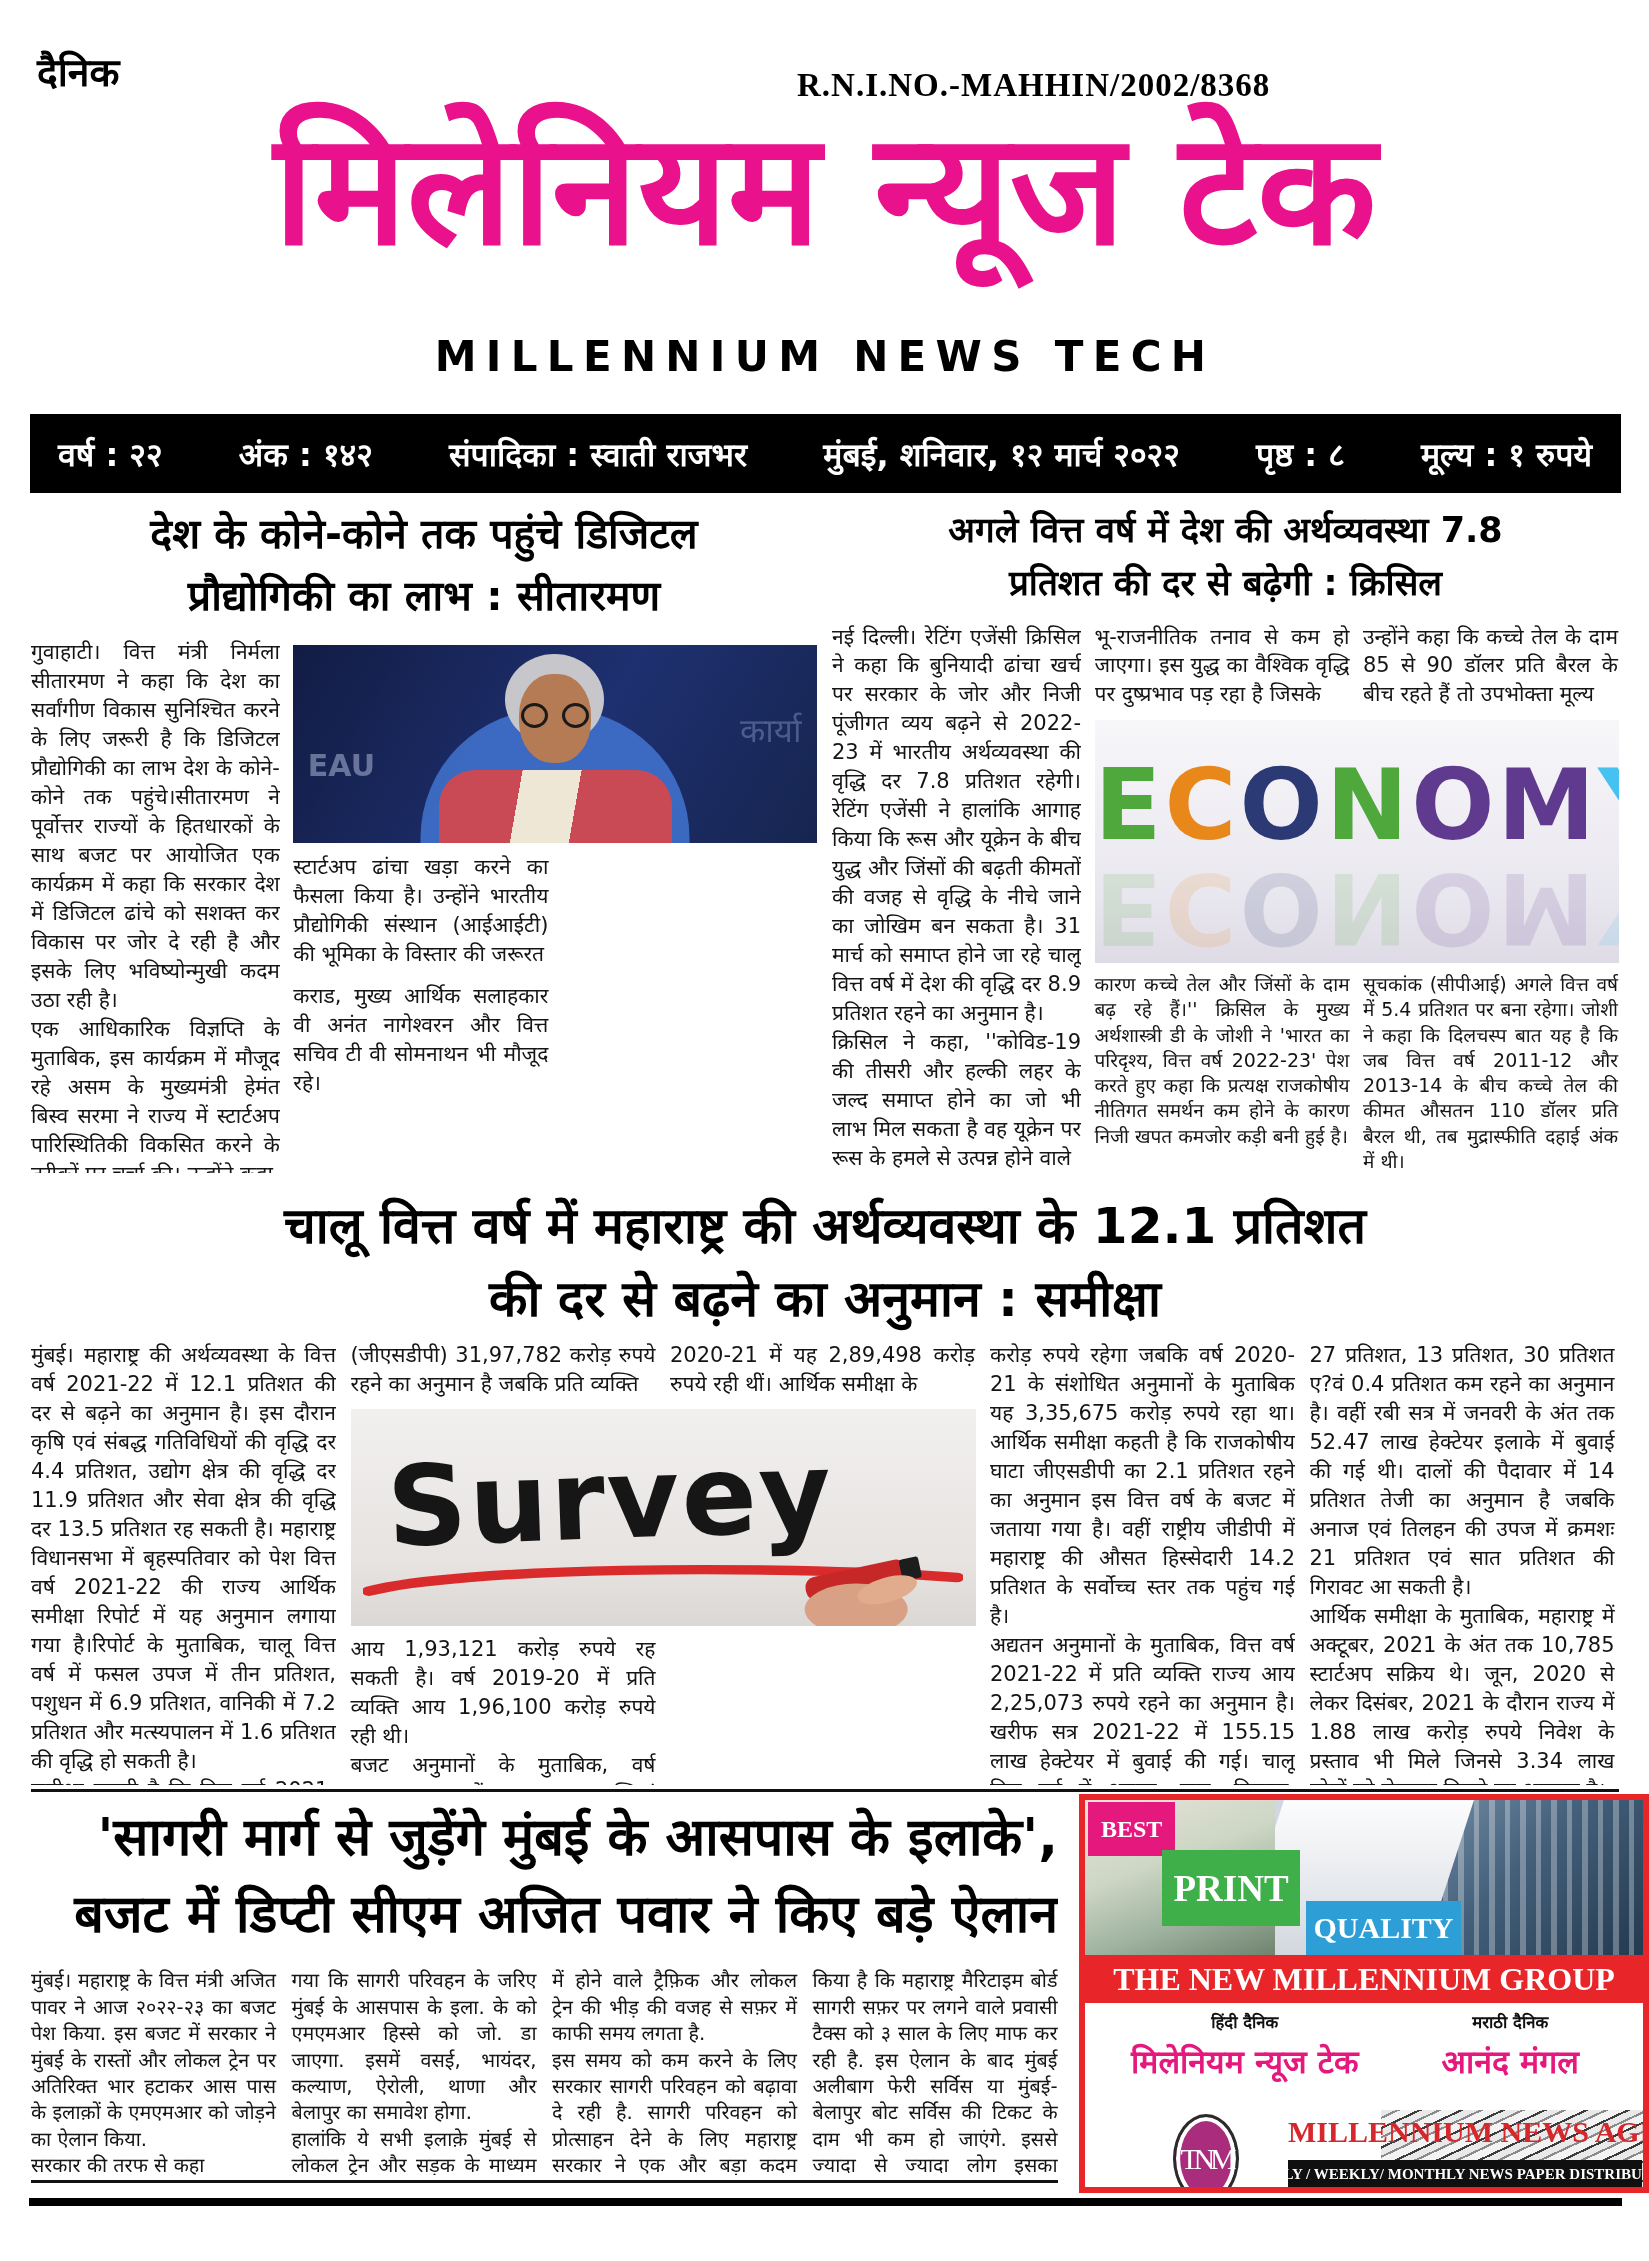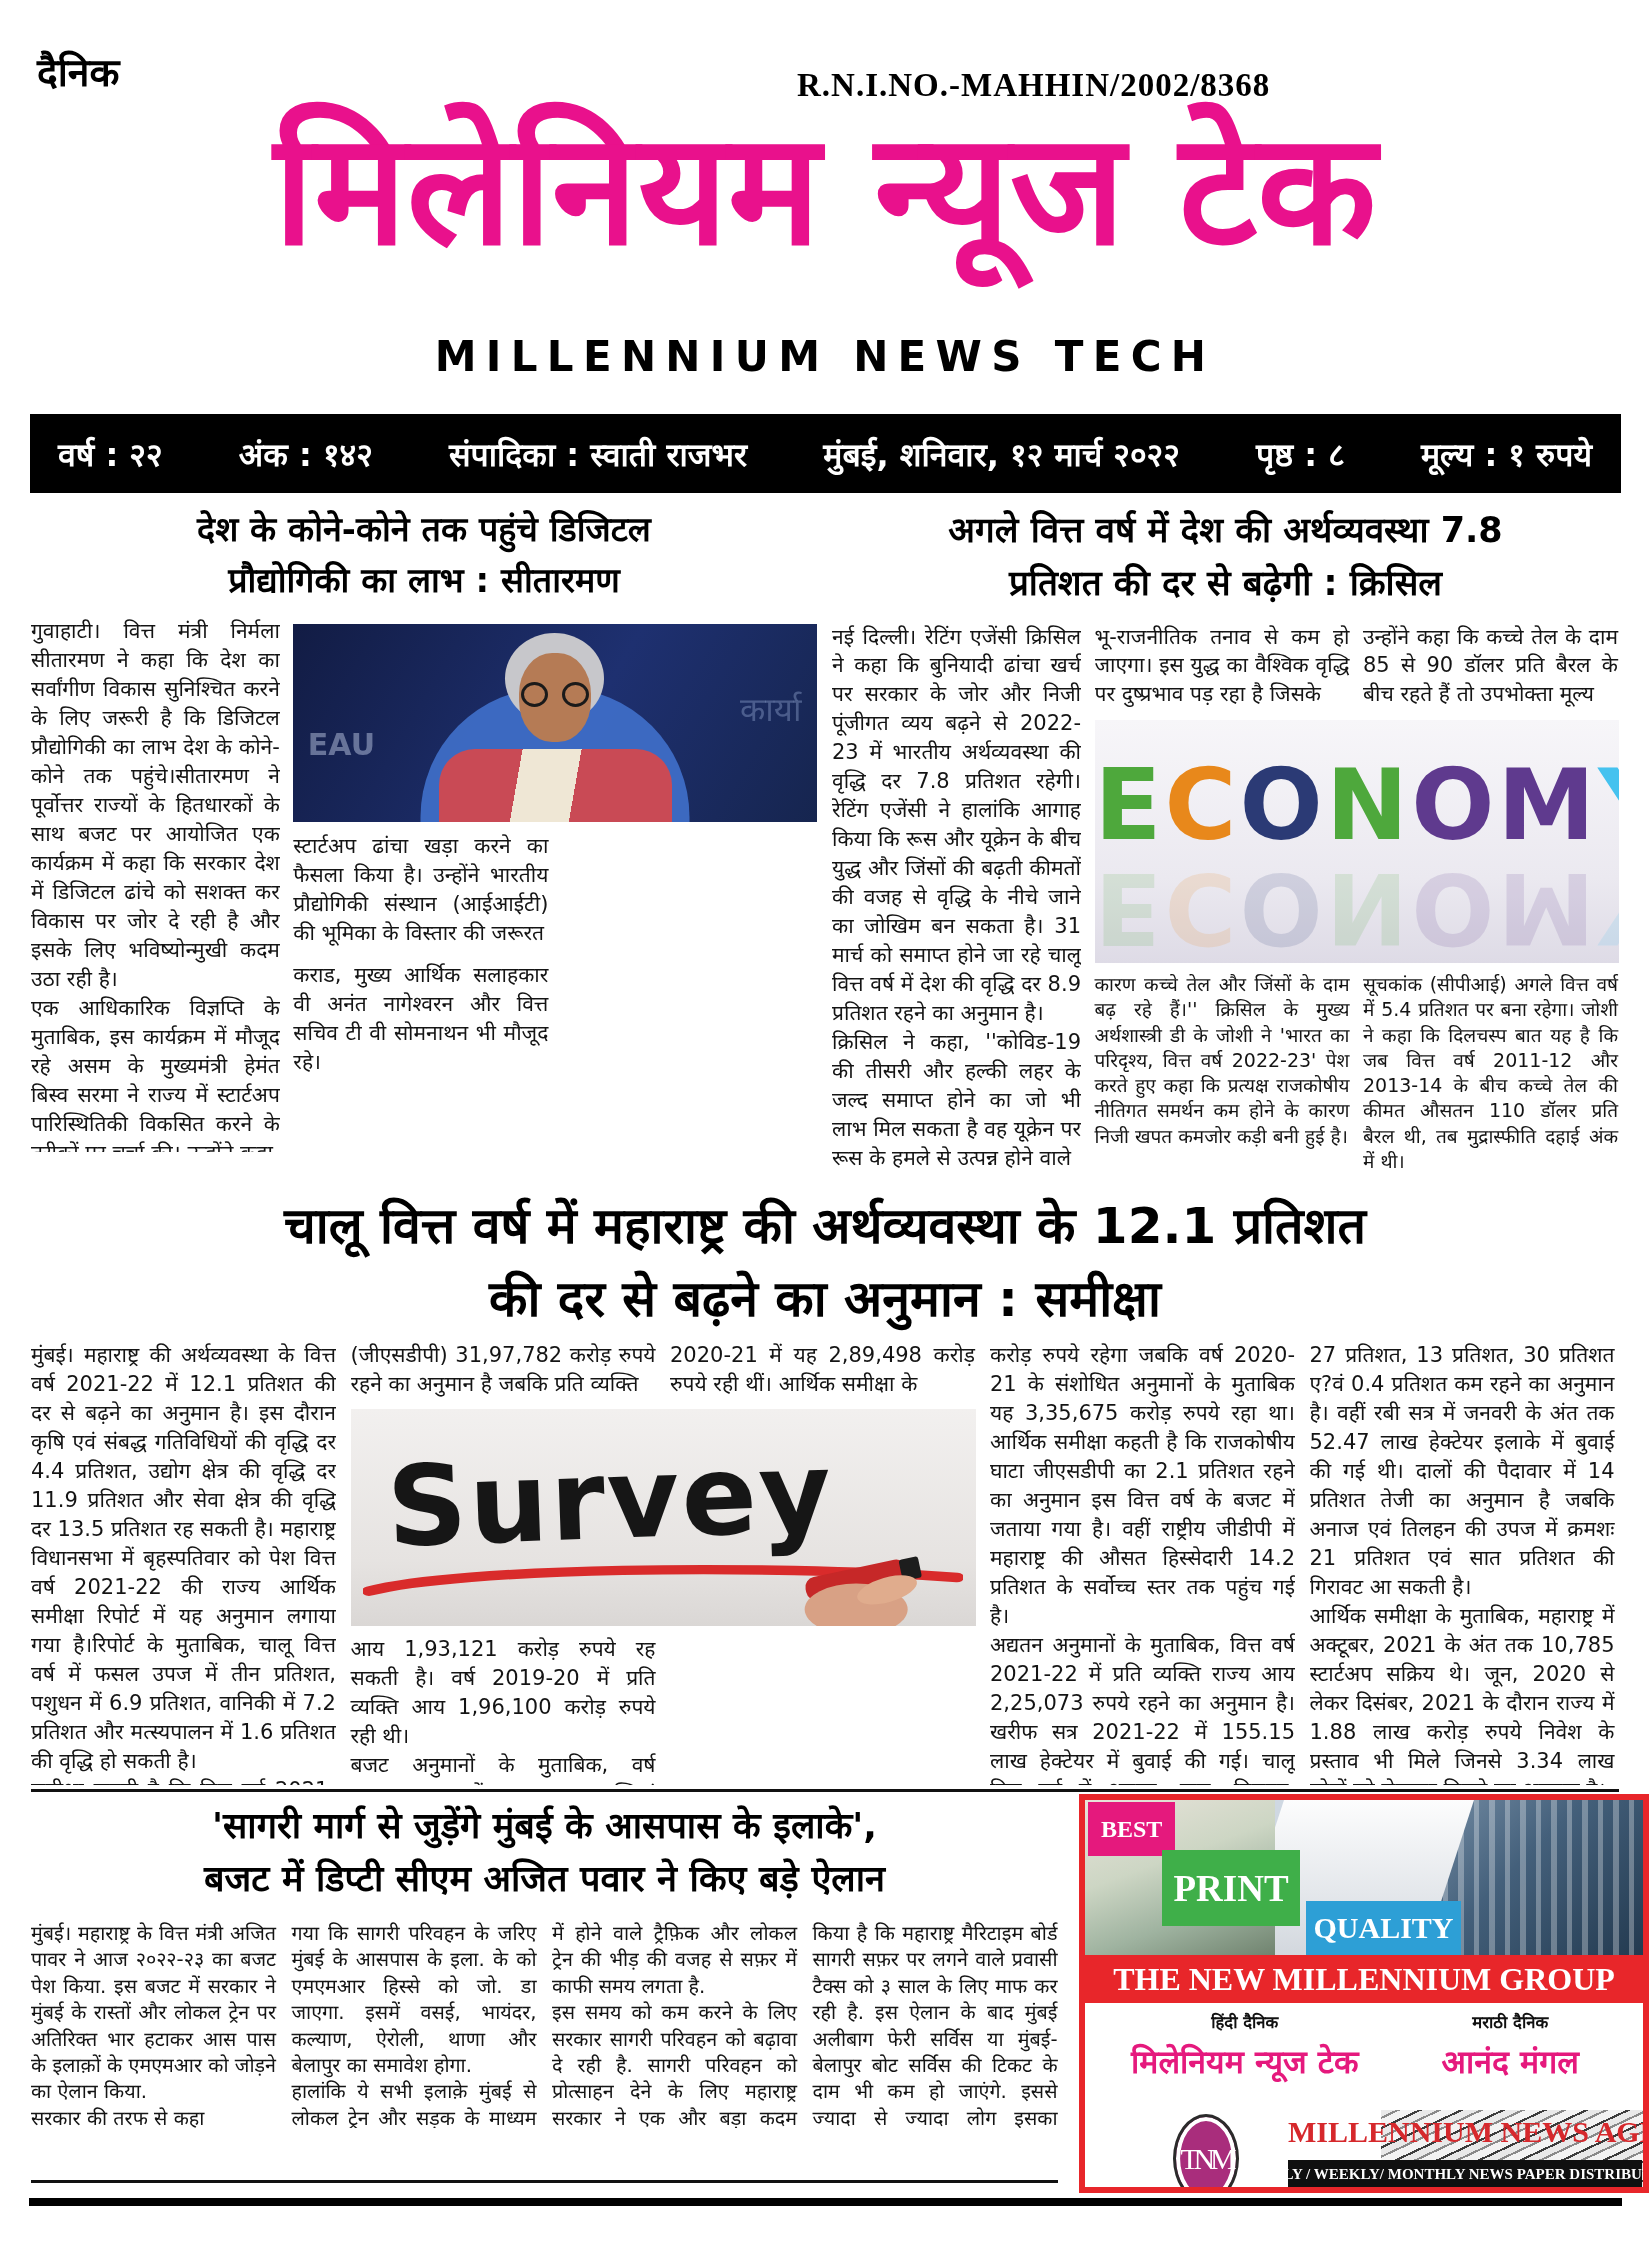--- a/index.html
+++ b/index.html
@@ -20,21 +20,21 @@
   .infobar { position:absolute; left:29.5px; top:414px; width:1591px; height:79px; background:#000;
          display:flex; align-items:center; justify-content:space-between; padding:0 28.5px;
          color:#fff; font-size:32px; font-weight:700; white-space:nowrap; }
   
   .headline { text-align:center; font-weight:800; color:#000; line-height:1.5; white-space:nowrap; overflow:hidden; }
   .body-text { font-size:21px; line-height:1.38; text-align:justify; white-space:pre-line; color:#141414; }
   .cols { display:flex;flex-direction:column; }
   .clip { overflow:hidden; }
   
   .art-digital { position:absolute; left:31px; top:504px; width:786px; }
-  .art-digital .headline { font-size:34px; }
+  .art-digital .headline { font-size:41px; }
   .art-digital .body { margin-top:11.4px; height:535px; display:flex; gap:13.5px; overflow:hidden; }
   .art-digital .c1 { width:249px; }
   .art-digital .wrap { width:524px; }
   .art-digital .toprow { display:flex; gap:13.5px; height:171px; overflow:hidden; }
   .art-digital .toprow .half { width:255px; }
   .photo { position:relative; width:100%; height:198px; margin:6.2px 0 10.3px 0; overflow:hidden;
            background:linear-gradient(120deg,#121c44 0%, #1e3070 55%, #16254f 100%); }
   .ph-left { position:absolute; left:14.5px; top:103px; font-size:30px; font-weight:700; color:rgba(205,215,240,.45); }
   .ph-right { position:absolute; right:15.5px; top:62px; font-size:33px; color:rgba(170,190,230,.35); }
   .ph-chair { position:absolute; left:50%; bottom:-21px; transform:translateX(-50%);
@@ -77,21 +77,21 @@
   .art-survey-body .toprow .half { width:305px; }
   .survey-img { position:relative; width:100%; height:217px; margin:7.2px 0 9.3px 0; overflow:hidden;
            background:linear-gradient(#f2f0ef 0%, #e6e3e1 70%, #dad7d5 100%); }
   .survey-word { position:absolute; left:36px; top:26px; font-size:111px; font-weight:800;
            color:#161616; letter-spacing:2.1px; transform:rotate(-2deg); }
   .survey-swoosh { position:absolute; left:2%; top:145px; width:96%; height:47px; }
   .survey-hand { position:absolute; right:5.2px; bottom:-5.2px; width:171px; height:103px; }
   .art-survey-body .botrow { display:flex; gap:14.5px; }
   
   .art-budget { position:absolute; left:31px; top:1799px; width:1027px; }
-  .art-budget .headline { font-size:36px; line-height:1.48; }
+  .art-budget .headline { font-size:52px; line-height:1.48;text-align:right; }
   .art-budget .body { margin-top:15.5px; height:207px; display:flex; gap:15.5px; overflow:hidden; }
   .art-budget .bcol { width:245px; }
   .art-budget .body-text { font-size:19.7px; line-height:1.34; }
   
   .rule-mid { position:absolute; left:31px; top:1789px; width:1588px; height:3.1px; background:#111; }
   .rule-budget { position:absolute; left:31px; top:2180px; width:1027px; height:2.6px; background:#111; }
   .rule-bottom { position:absolute; left:28.5px; top:2198px; width:1593px; height:8.3px; background:#000; }
   
   .ad { position:absolute; left:1079px; top:1794px; width:570px; height:399px;
         border:6.2px solid #e8262a; background:#fff; overflow:hidden; }

